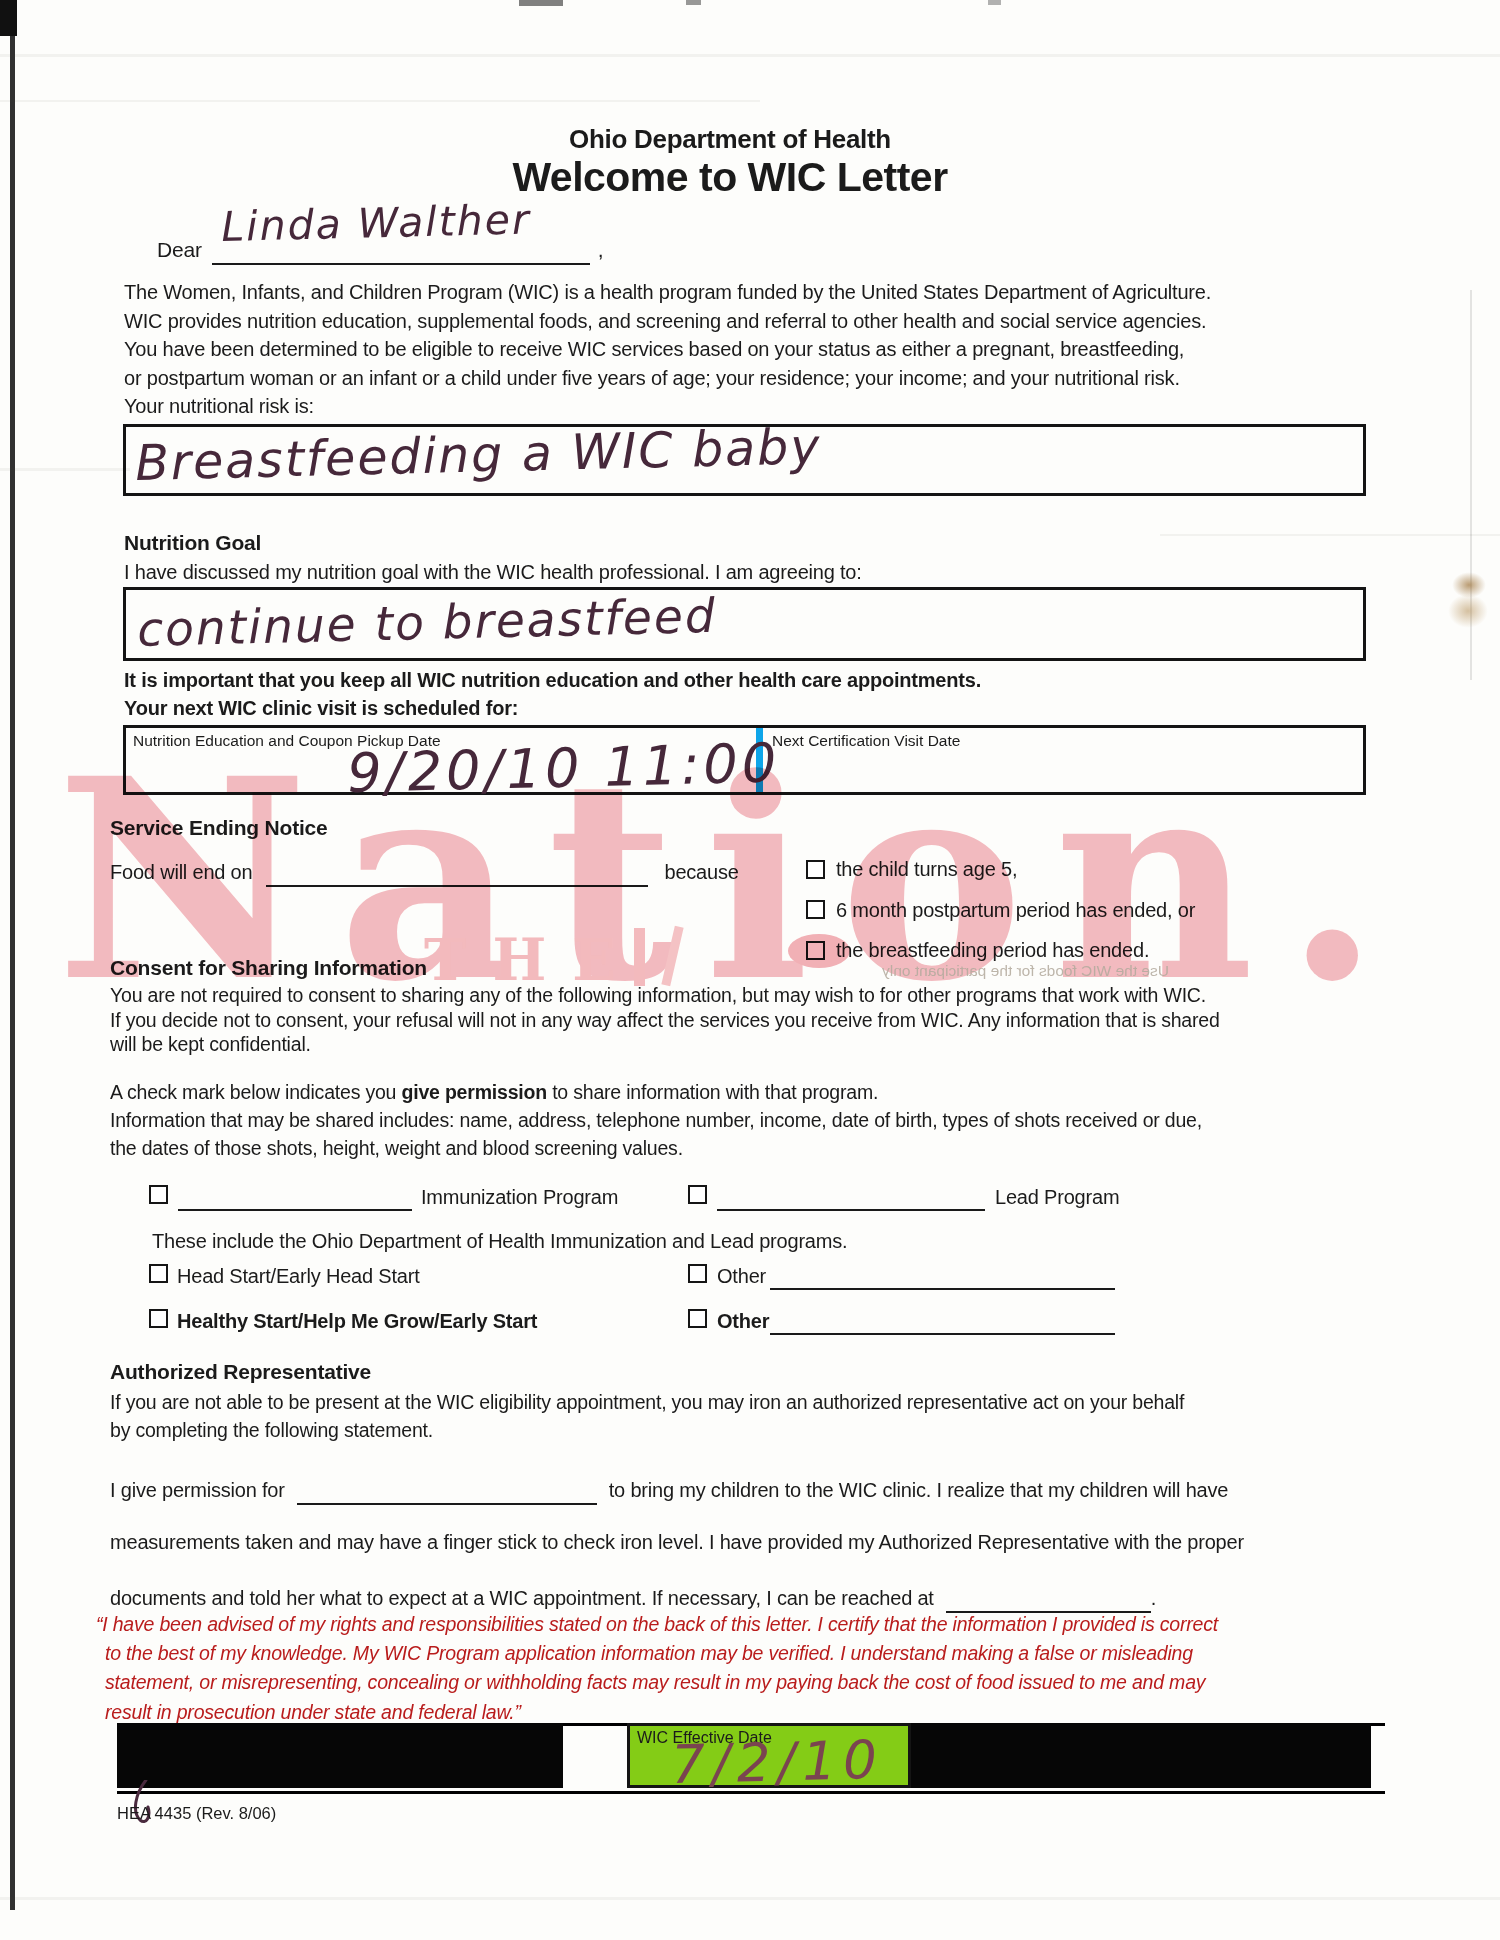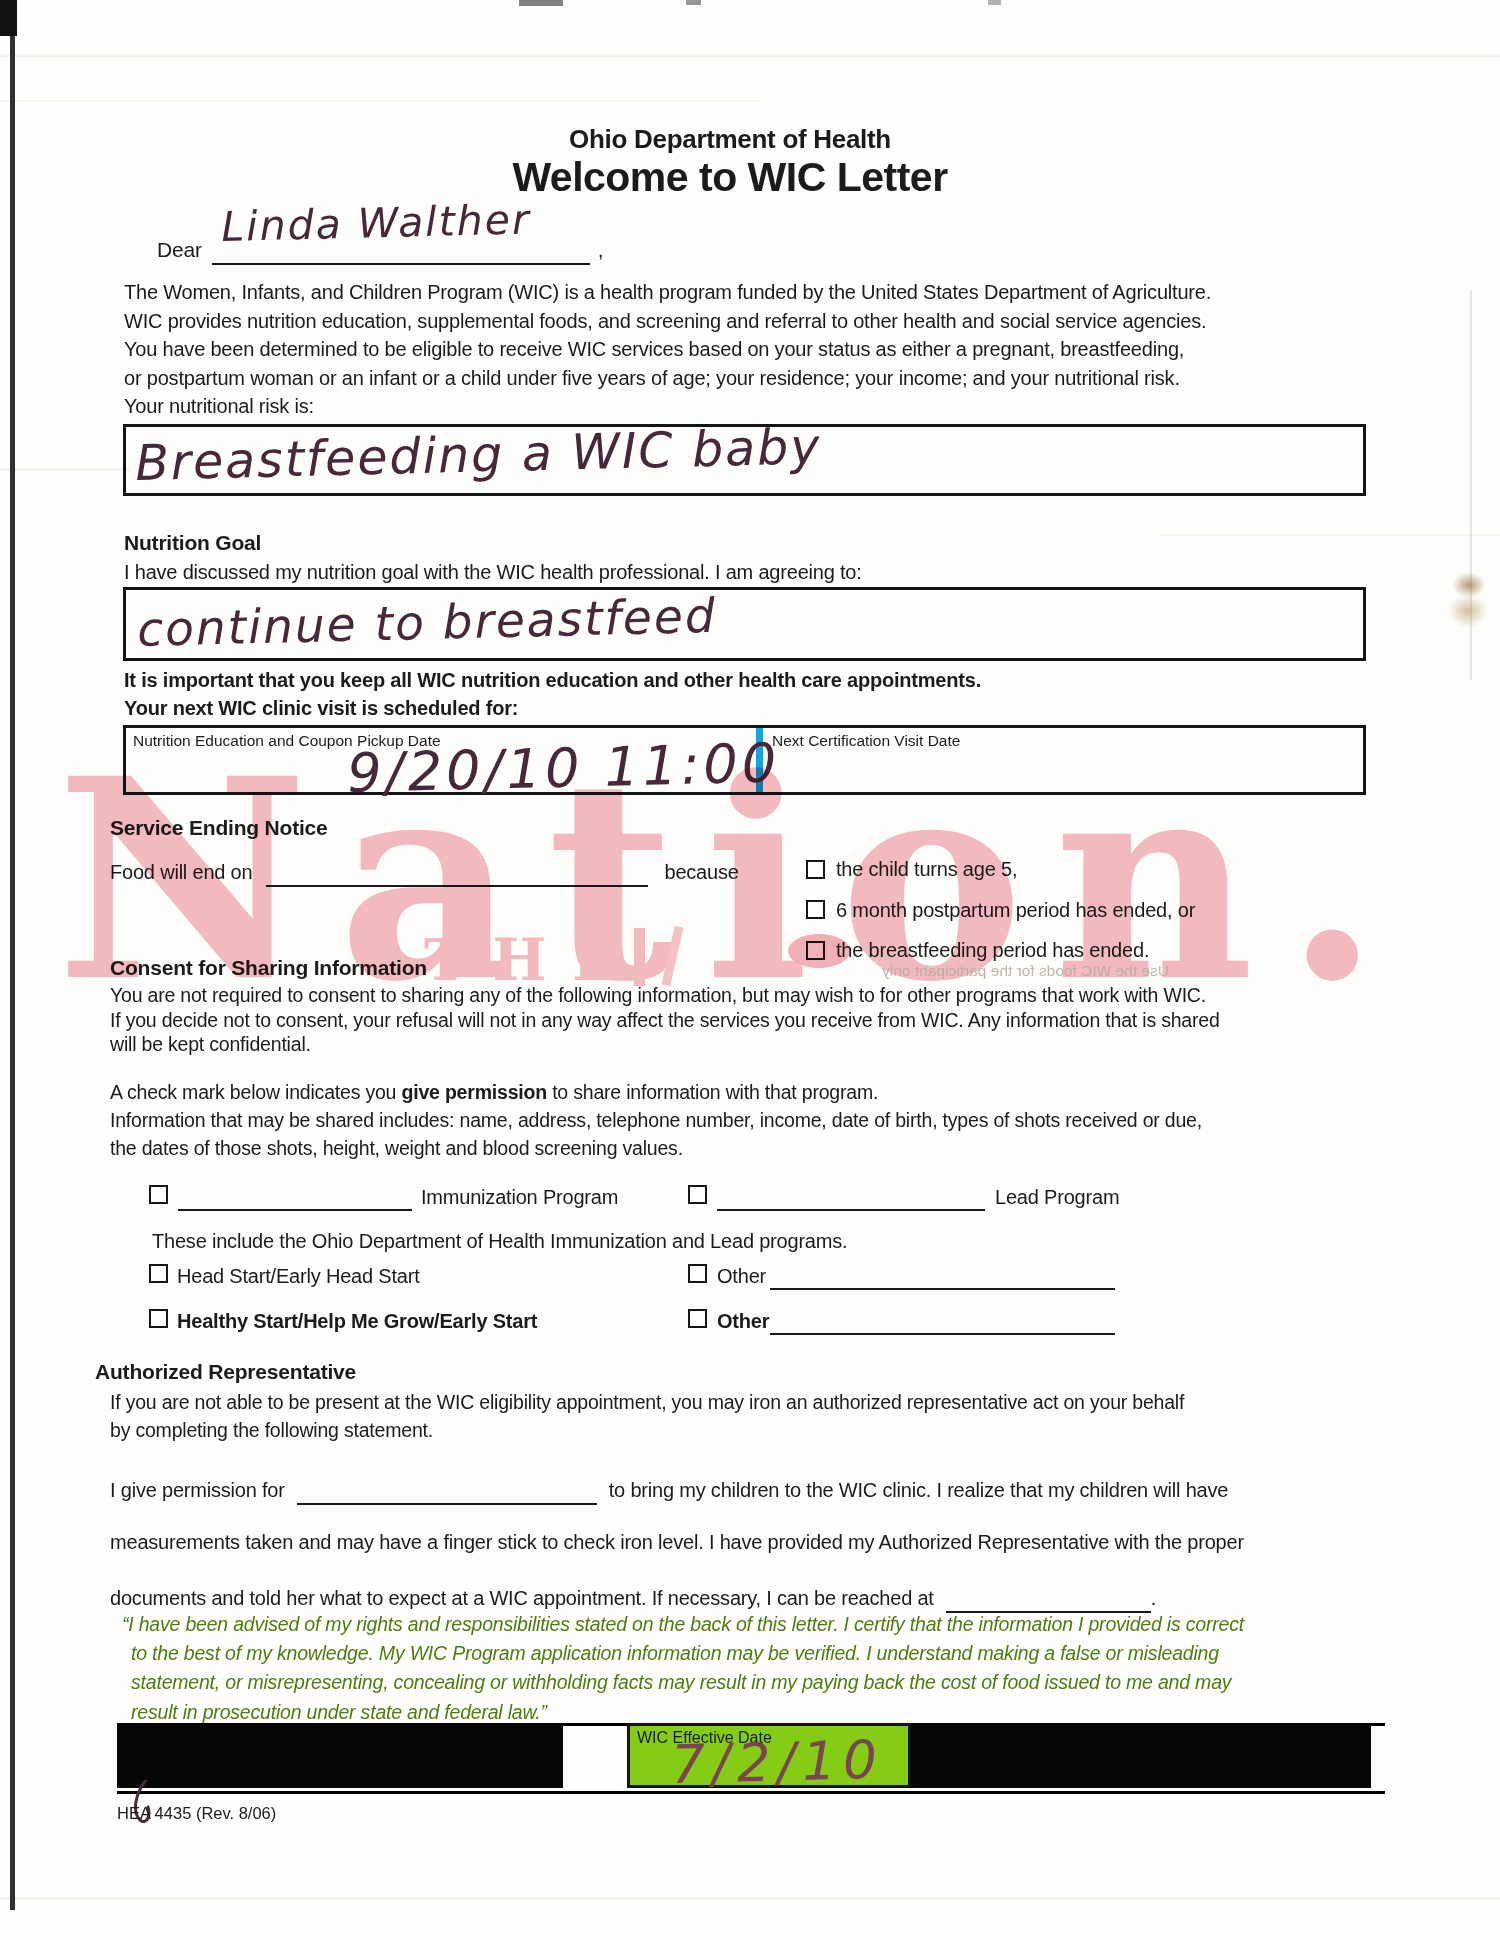--- a/index.html
+++ b/index.html
@@ -154,38 +154,38 @@
     <span class="blank abs" style="left:621px;top:0;width:345px;height:26px;"></span>
   </div>
   <div class="abs" style="left:149px;top:1307px;width:1100px;height:30px;font-weight:bold;">
     <span class="cb abs" style="left:0;top:2px;"></span>
     <span class="t nw abs" style="left:28px;top:0;">Healthy Start/Help Me Grow/Early Start</span>
     <span class="cb abs" style="left:539px;top:2px;"></span>
     <span class="t nw abs" style="left:568px;top:0;">Other</span>
     <span class="blank abs" style="left:621px;top:0;width:345px;height:26px;"></span>
   </div>
 
-  <div class="abs h2 nw" style="left:95px;top:1360px;">Authorized Representative</div>
+  <div class="abs h2 nw" style="left:110px;top:1360px;">Authorized Representative</div>
   <div class="abs t-med" style="left:110px;top:1388px;">
     <div class="nw">If you are not able to be present at the WIC eligibility appointment, you may iron an authorized representative act on your behalf</div>
     <div class="nw">by completing the following statement.</div>
   </div>
   <div class="abs row" style="left:110px;top:1476px;">
     <span class="t nw">I give permission for</span>
     <span class="blank" style="width:300px;margin:0 12px;"></span>
     <span class="t nw">to bring my children to the WIC clinic. I realize that my children will have</span>
   </div>
   <div class="abs t nw" style="left:110px;top:1528px;">measurements taken and may have a finger stick to check iron level. I have provided my Authorized Representative with the proper</div>
   <div class="abs row" style="left:110px;top:1584px;">
     <span class="t nw">documents and told her what to expect at a WIC appointment. If necessary, I can be reached at</span>
     <span class="blank" style="width:205px;margin-left:12px;"></span>
     <span class="t">.</span>
   </div>
 
-  <div class="abs" style="left:122px;top:1610px;font-size:19.5px;font-style:italic;line-height:29.2px;letter-spacing:-0.2px;color:#4d7c0f;">
+  <div class="abs" style="left:96px;top:1610px;font-size:19.5px;font-style:italic;line-height:29.2px;letter-spacing:-0.2px;color:#b91c1c;">
     <div class="nw">“I have been advised of my rights and responsibilities stated on the back of this letter. I certify that the information I provided is correct</div>
     <div class="nw" style="padding-left:9px;">to the best of my knowledge. My WIC Program application information may be verified. I understand making a false or misleading</div>
     <div class="nw" style="padding-left:9px;">statement, or misrepresenting, concealing or withholding facts may result in my paying back the cost of food issued to me and may</div>
     <div class="nw" style="padding-left:9px;">result in prosecution under state and federal law.”</div>
   </div>
 
   <div class="abs" style="left:117px;top:1723px;width:1268px;height:68px;border-bottom:3px solid #000;display:flex;align-items:flex-start;">
     <div class="redact" style="width:446px;"></div>
     <div style="width:64px;height:65px;border-top:3px solid #000;box-sizing:border-box;"></div>
     <div class="fieldbox" style="width:284px;height:65px;box-sizing:border-box;position:relative;background:#84cc16;">

